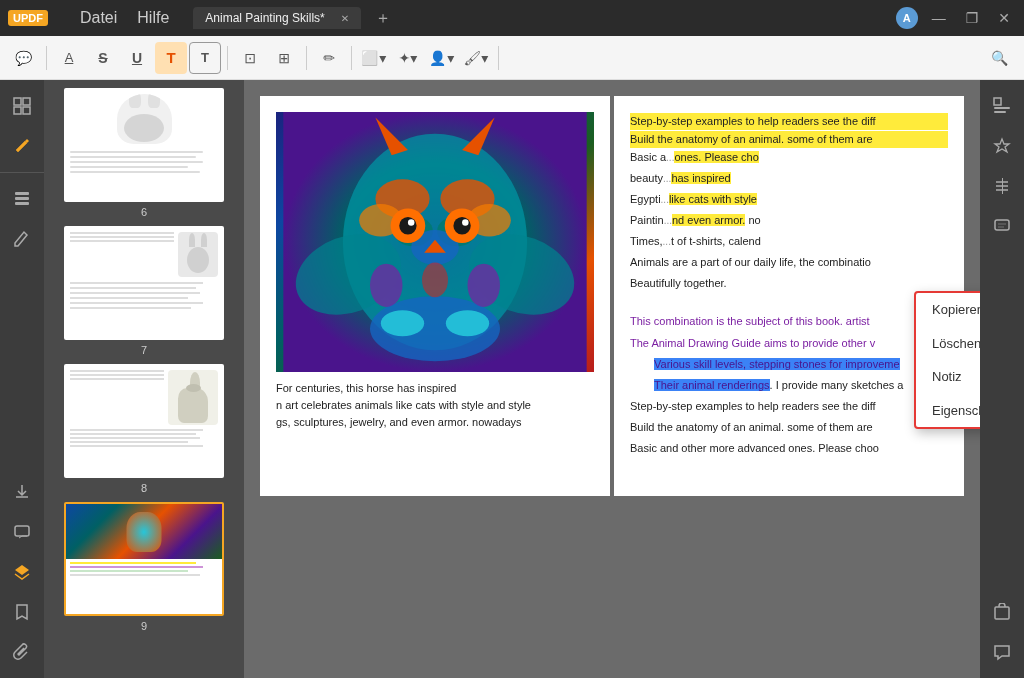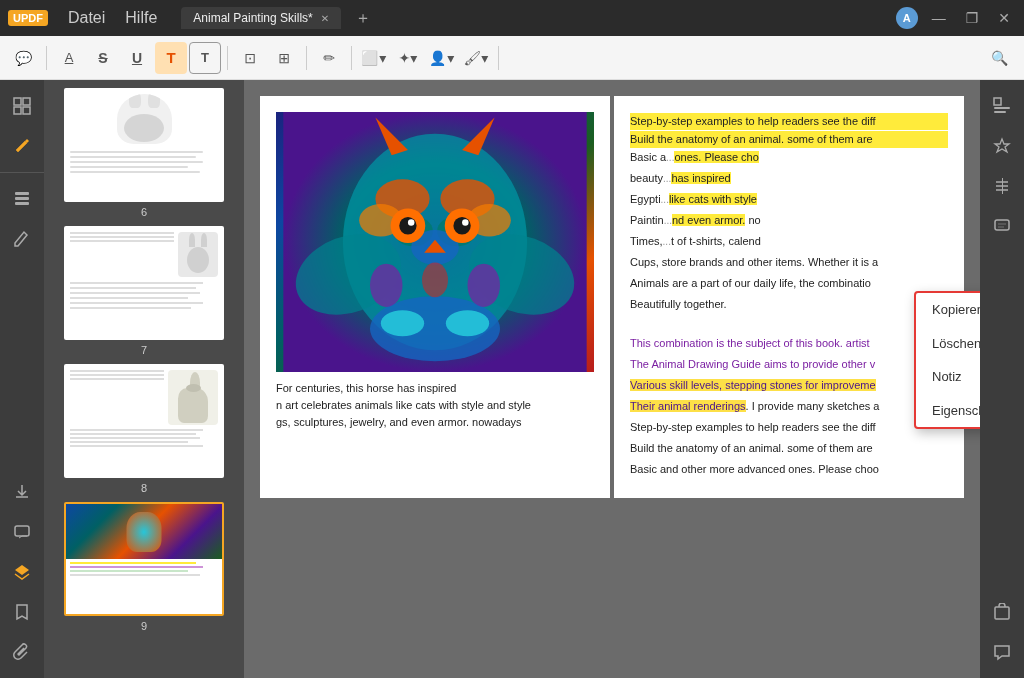--- a/index.html
+++ b/index.html
@@ -16,39 +16,39 @@
       color: #ccc;
       font-size: 13px;
     }
     .titlebar-logo {
       background: #f5a623;
       color: white;
       font-weight: bold;
       font-size: 11px;
       padding: 2px 5px;
       border-radius: 3px;
-      margin-right: 4px;
+      margin-right: 16px;
     }
     .titlebar-menu { display: flex; gap: 4px; }
     .titlebar-menu-item {
       padding: 2px 8px;
       color: #ccc;
       font-size: 16px;
       cursor: pointer;
       border-radius: 3px;
     }
     .titlebar-tab {
       background: #3c3c3c;
       color: #eee;
       font-size: 12px;
       padding: 4px 12px;
       border-radius: 4px 4px 0 0;
       display: flex;
       align-items: center;
-      gap: 8px;
+      gap: 16px;
       margin-left: 8px;
     }
     .titlebar-tab .tab-close { color: #aaa; font-size: 10px; cursor: pointer; }
     .titlebar-spacer { flex: 1; }
     .titlebar-controls { display: flex; gap: 8px; align-items: center; }
     .titlebar-controls span { color: #aaa; font-size: 14px; cursor: pointer; padding: 2px 6px; }
     .titlebar-avatar {
       width: 22px; height: 22px;
       background: #5b9bd5;
       border-radius: 50%;
@@ -168,21 +168,21 @@
       padding: 16px;
       font-size: 11.5px;
       line-height: 1.5;
       color: #222;
       min-height: 400px;
       position: relative;
     }
 
     
     .hl-yellow { background: #ffeb3b; }
-    .hl-purple { background: #fde047; color: #4a148c; }
+    .hl-purple { background: #3b82f6; color: #4a148c; margin-left: 24px; }
 
     
     .context-menu {
       position: absolute;
       background: white;
       border: 2px solid #e53935;
       border-radius: 4px;
       box-shadow: 2px 4px 12px rgba(0,0,0,0.25);
       z-index: 100;
       min-width: 180px;
@@ -500,21 +500,20 @@
 
       <div class="page-column" style="position:relative;">
         <div class="text-content">
           <p class="hl-yellow" style="display:block; margin:1px 0;">Step-by-step examples to help readers see the diff</p>
           <p class="hl-yellow" style="display:block; margin:1px 0;">Build the anatomy of an animal. some of them are</p>
           <p>Basic a<span style="color:#999; font-size:10px;">...</span><span class="hl-yellow">ones. Please cho</span></p>
           <p>beauty<span style="color:#999; font-size:10px;">...</span><span class="hl-yellow">has inspired</span></p>
           <p>Egypti<span style="color:#999; font-size:10px;">...</span><span class="hl-yellow">like cats with style</span></p>
           <p>Paintin<span style="color:#999; font-size:10px;">...</span><span class="hl-yellow">nd even armor.</span> no</p>
           <p>Times,<span style="color:#999; font-size:10px;">...</span>t of t-shirts, calend</p>
-          <p>Cups, store brands and other items. Whether it is a</p>
           <p>Animals are a part of our daily life, the combinatio</p>
           <p>Beautifully together.</p>
           <br>
           <p style="color:#7b1fa2;">This combination is the subject of this book. artist</p>
           <p style="color:#7b1fa2;">The Animal Drawing Guide aims to provide other v</p>
           <p><span class="hl-purple">Various skill levels, stepping stones for improveme</span></p>
           <p><span class="hl-purple">Their animal renderings</span>. I provide many sketches a</p>
           <p>Step-by-step examples to help readers see the diff</p>
           <p>Build the anatomy of an animal. some of them are</p>
           <p>Basic and other more advanced ones. Please choo</p>

